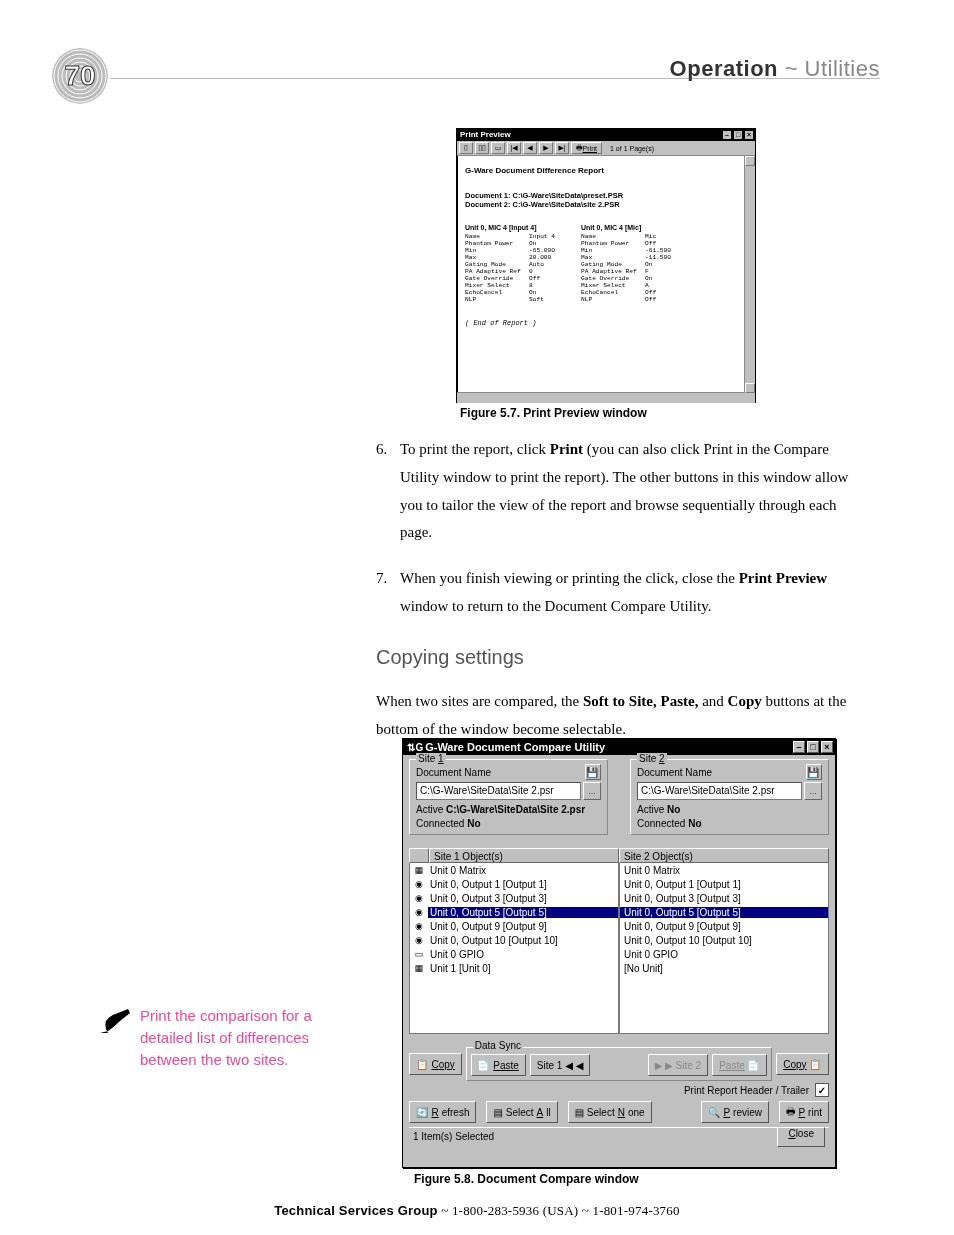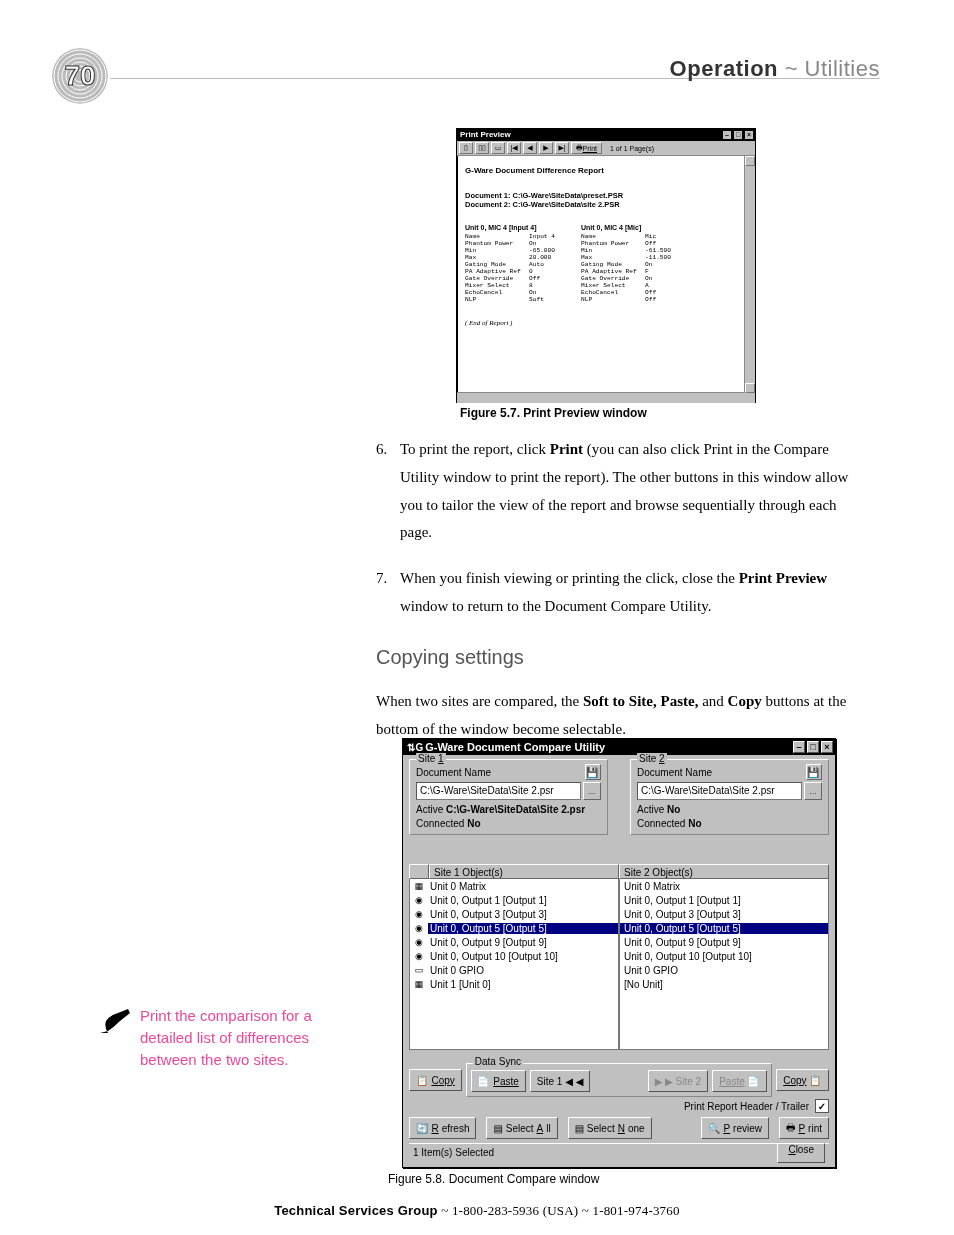--- a/index.html
+++ b/index.html
@@ -26,21 +26,21 @@
   .pp-scroll-r:before,.pp-scroll-r:after{content:"";position:absolute;left:0;right:0;height:10px;background:#c0c0c0;border:1px solid #fff;border-right-color:#777;border-bottom-color:#777;box-sizing:border-box}
   .pp-scroll-r:before{top:0}.pp-scroll-r:after{bottom:10px}
   .pp-scroll-b{position:absolute;left:0;right:10px;bottom:0;height:10px;background:#c0c0c0;border-top:1px solid #888}
   .pp-h1{font-weight:700;font-size:8px;margin:4px 0 16px}
   .pp-docs{font-weight:700;font-size:7.5px;line-height:1.25;margin-bottom:14px}
   .pp-cols{display:flex;gap:26px;font-size:6.2px}
   .pp-col-h{font-weight:700;margin-bottom:2px;font-size:7px}
   .pp-row{display:flex}
   .pp-row .k{width:64px;font-family:'Courier New',monospace}
   .pp-row .v{font-family:'Courier New',monospace}
-  .pp-end{font-style:italic;margin-top:16px;font-size:7px;font-family:Liberation Serif, serif}
+  .pp-end{font-style:italic;margin-top:16px;font-size:7px;font-family:Liberation Mono, monospace}
   .pp-caption{position:absolute;left:460px;top:406px;font-family:Arial,Helvetica,sans-serif;font-weight:700;font-size:12px}
 
   
   .body-col{position:absolute;left:376px;right:88px;font-size:15px;line-height:1.85}
   .step{display:flex;margin-bottom:18px}
   .step .n{width:24px;flex:none}
   .step .t{flex:1}
   .b{font-weight:700}
   h3.sub{position:absolute;left:376px;font-family:Arial,Helvetica,sans-serif;font-size:20px;font-weight:400;color:#555;margin:0}
   .para{position:absolute;left:376px;right:88px;font-size:15px;line-height:1.85}
@@ -60,21 +60,21 @@
   .dc-site{flex:1;border:1px solid #888;border-top-color:#fff;border-left-color:#fff;padding:4px 6px;position:relative}
   .dc-site legend{position:absolute;top:-7px;left:6px;background:#c0c0c0;padding:0 2px;font-size:10px}
   .dc-site legend u{text-decoration:underline}
   .dc-label{font-size:10px;margin-bottom:2px;display:flex;justify-content:space-between;align-items:center}
   .dc-floppy{width:14px;height:14px;background:#c0c0c0;border:1px solid #fff;border-right-color:#666;border-bottom-color:#666;display:flex;align-items:center;justify-content:center;font-size:10px}
   .dc-input-row{display:flex;align-items:center;gap:2px;margin-bottom:3px}
   .dc-input{flex:1;height:16px;background:#fff;border:1px solid #777;border-top-color:#555;border-left-color:#555;padding:0 3px;font-size:10px;line-height:16px;overflow:hidden;white-space:nowrap}
   .dc-browse{width:16px;height:16px;background:#c0c0c0;border:1px solid #fff;border-right-color:#666;border-bottom-color:#666;display:flex;align-items:center;justify-content:center;font-size:8px}
   .dc-meta{font-size:10px;line-height:1.35}
   .dc-meta b{font-weight:700}
-  .dc-lists{display:flex;padding:9px 6px;margin-top:20px}
+  .dc-lists{display:flex;padding:9px 6px;margin-top:4px}
   .dc-hdrcell{height:15px;background:#c0c0c0;border:1px solid #fff;border-right-color:#666;border-bottom-color:#666;font-size:10px;padding:0 4px;line-height:15px;box-sizing:border-box}
   .dc-list-left{width:210px;flex:none}
   .dc-list-left .dc-hdrcell.ic{width:20px;flex:none}
   .dc-list-left .hdr{display:flex}
   .dc-list-left .hdr .dc-hdrcell:nth-child(2){flex:1}
   .dc-list-right{flex:1}
   .dc-cells{background:#fff;border:1px solid #777;border-top:none;height:170px;font-size:10px;overflow:hidden}
   .dc-row{display:flex;height:14px;align-items:center}
   .dc-row .ic{width:18px;text-align:center;font-size:9px}
   .dc-row .txt{flex:1;padding-left:2px}
@@ -83,21 +83,21 @@
   .dc-sync{display:flex;align-items:center;gap:4px;margin-top:2px}
   .dc-btn{height:20px;padding:0 6px;background:#c0c0c0;border:1px solid #fff;border-right-color:#555;border-bottom-color:#555;font-size:10px;display:inline-flex;align-items:center;gap:3px}
   .dc-btn.dis{color:#888}
   .dc-sync-lbl{position:relative;top:-10px;font-size:10px;background:#c0c0c0;padding:0 2px}
   .dc-sync-grp{border:1px solid #888;border-top-color:#fff;border-left-color:#fff;padding:6px 4px 4px;display:flex;gap:4px;align-items:center;position:relative;flex:1}
   .dc-chk-row{display:flex;justify-content:flex-end;align-items:center;gap:6px;margin-top:2px;font-size:10px}
   .dc-chk{width:12px;height:12px;background:#fff;border:1px solid #555;display:flex;align-items:center;justify-content:center;font-size:10px;font-weight:700}
   .dc-action-row{display:flex;gap:10px;margin-top:4px}
   .dc-status{height:17px;background:#c0c0c0;border-top:1px solid #fff;margin-top:4px;display:flex;align-items:center;justify-content:space-between;padding:0 4px;font-size:10px}
   .dc-close{height:18px;padding:0 10px;background:#c0c0c0;border:1px solid #fff;border-right-color:#555;border-bottom-color:#555;font-size:10px}
-  .dc-caption{position:absolute;left:388px;top:1172px;font-family:Arial,Helvetica,sans-serif;font-weight:400;font-size:12px}
+  .dc-caption{position:absolute;left:414px;top:1172px;font-family:Arial,Helvetica,sans-serif;font-weight:700;font-size:12px}
 
   .footer{position:absolute;left:0;right:0;bottom:16px;text-align:center;font-size:13px;letter-spacing:.2px}
   .footer b{font-family:Arial,Helvetica,sans-serif}
 </style>
 </head>
 <body>
 
 <div class="page">
 
   <div class="pagenum">

